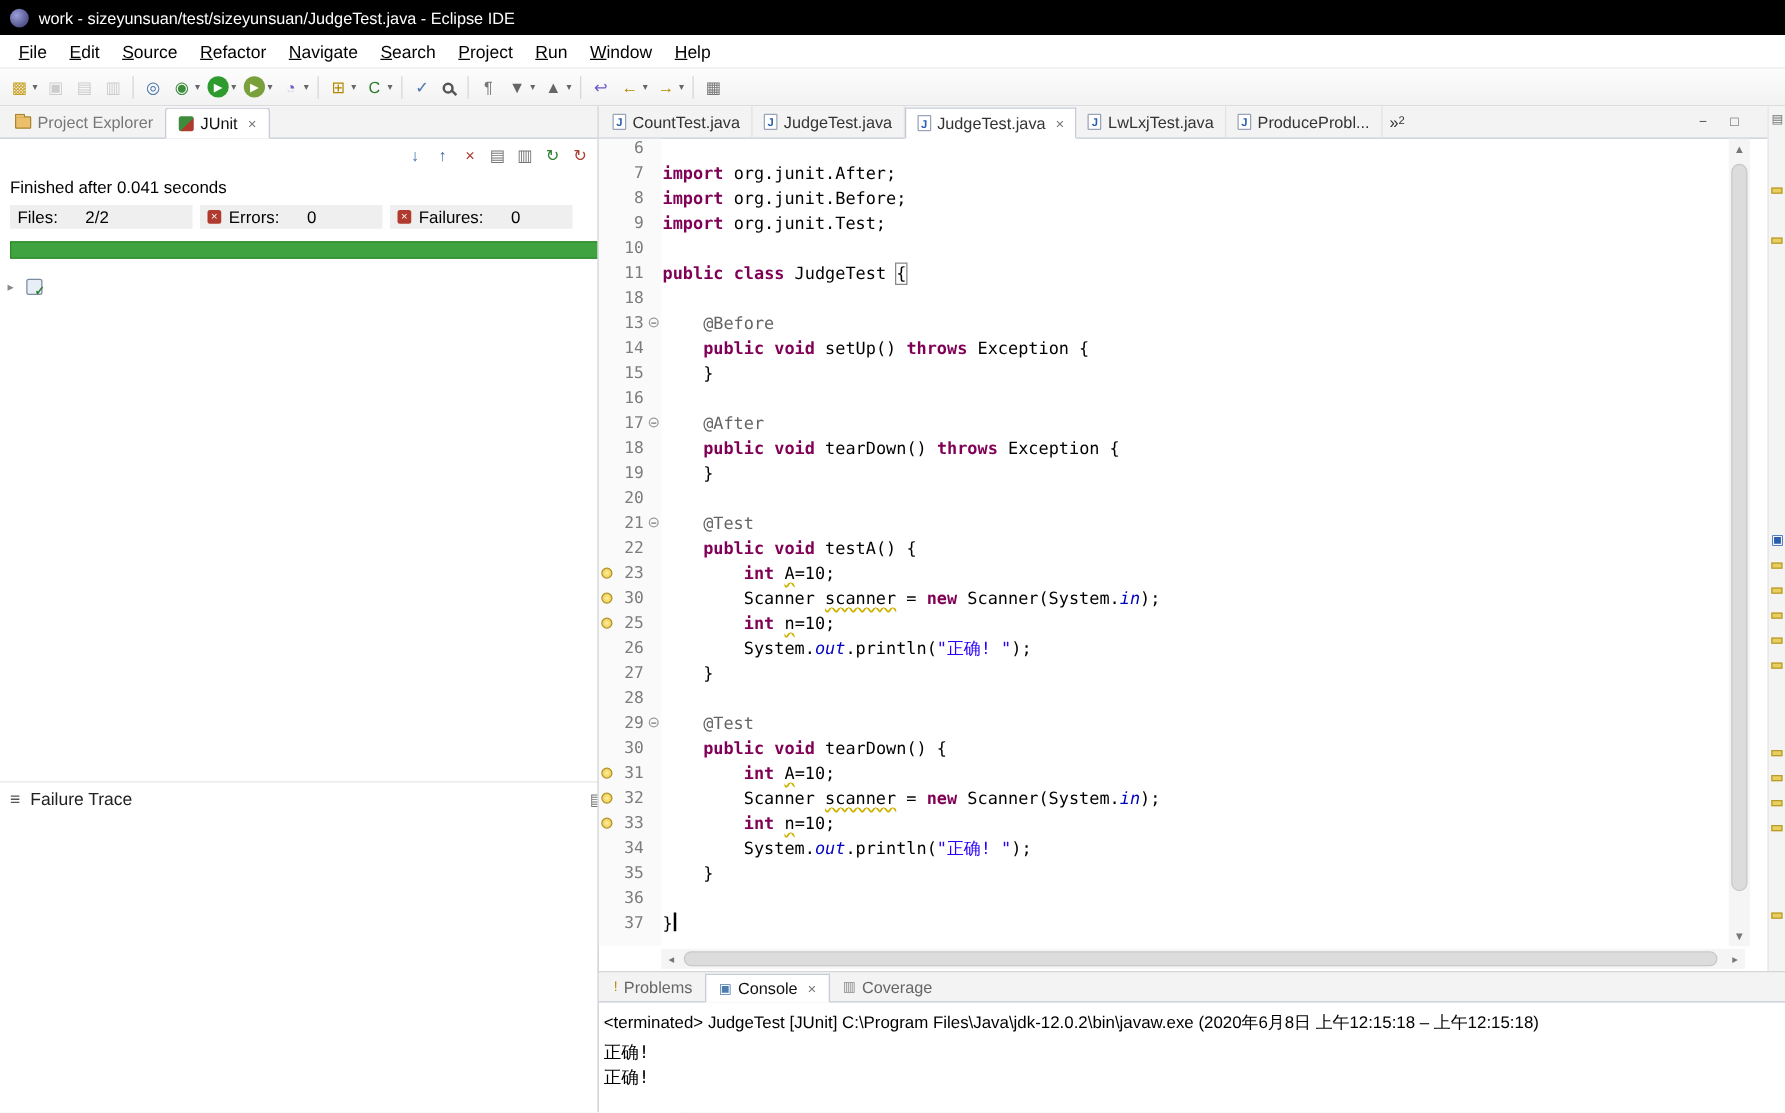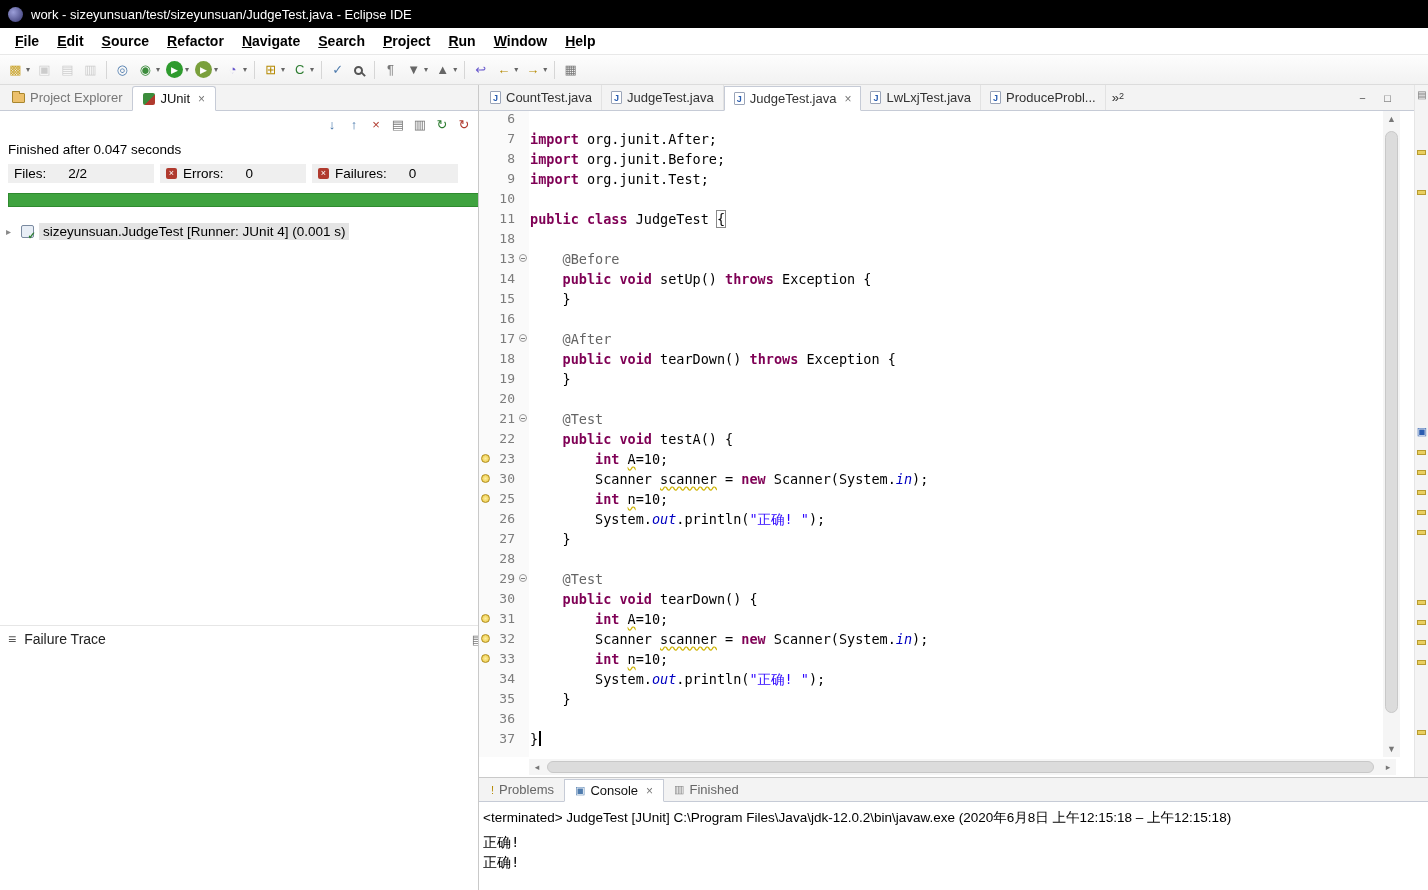--- a/index.html
+++ b/index.html
@@ -8,21 +8,21 @@
     width:1428px; height:890px; position:relative; overflow:hidden;
     font-family:"Liberation Sans", sans-serif; background:#f1f1f1; color:#000;
   }
   
   .titlebar { position:absolute; top:0; left:0; right:0; height:28px; background:#000;
     color:#fff; display:flex; align-items:center; gap:8px; padding-left:8px; font-size:13px; }
   .ecl-logo { width:15px; height:15px; border-radius:50%;
     background:radial-gradient(circle at 35% 35%, #9b9ed8, #34346e); flex:0 0 auto; }
   
   .menubar { position:absolute; top:28px; left:0; right:0; height:27px; background:#fff;
-    border-bottom:1px solid #e8e8e8; display:flex; align-items:center; padding-left:6px; font-size:14px;font-weight:bold; }
+    border-bottom:1px solid #e8e8e8; display:flex; align-items:center; padding-left:6px; font-size:14px; }
   .menu-item { padding:3px 9px; cursor:default; }
   .menu-item u { text-decoration:underline; }
   
   .toolbar { position:absolute; top:55px; left:0; right:0; height:30px;
     background:linear-gradient(#fdfdfd,#f2f2f2); border-bottom:1px solid #dcdcdc;
     display:flex; align-items:center; padding-left:4px; }
   .tb-btn { height:24px; display:flex; align-items:center; padding:0 3px; border-radius:3px; }
   .tb-btn.disabled { opacity:.45; }
   .tb-glyph { width:17px; height:17px; display:inline-flex; align-items:center; justify-content:center; font-size:13px; }
   .tb-glyph.round { border-radius:50%; font-size:9px; }
@@ -279,21 +279,21 @@
         <span style="color: rgb(176, 58, 46);">■</span>
       </span>
       <span class="jt-btn">
         <span style="color: rgb(85, 85, 85);">≡</span>
         <span class="tb-dd">▾</span>
       </span>
       <span class="jt-btn">
         <span style="color: rgb(85, 85, 85);">⋮</span>
       </span>
     </div>
-  <div class="finished-text">Finished after 0.047 seconds</div>
+  <div class="finished-text">Finished after 0.041 seconds</div>
   <div class="counters">
     <span class="counter-cell">
       <span>Files:</span>
       <span class="counter-val">2/2</span>
     </span>
     <span class="counter-cell">
       <span class="err-box">×</span>
       <span>Errors:</span>
       <span class="counter-val">0</span>
     </span>
@@ -302,21 +302,20 @@
       <span>Failures:</span>
       <span class="counter-val">0</span>
     </span>
   </div>
   <div class="progress" id="progress-bar" style="background: rgb(63, 163, 63);"></div>
   <div class="tree-row">
     <span class="expander">▸</span>
     <span class="suite-icon">
         <span class="tick">✓</span>
       </span>
-    <span class="tree-label">sizeyunsuan.JudgeTest [Runner: JUnit 4] (0.001 s)</span>
   </div>
   <div class="failure-trace">
     <div class="ft-header">
       <span class="ft-glyph">≡</span>
       <span>Failure Trace</span>
       <span class="ft-icons" id="ft-icons">
           <span class="ft-icon" style="color: rgb(119, 119, 119);">▤</span>
           <span class="ft-icon" style="color: rgb(59, 110, 165);">≡</span>
           <span class="ft-icon" style="color: rgb(119, 119, 119);">⊞</span>
         </span>
@@ -607,21 +606,21 @@
         <span class="cp-icon" style="color: rgb(181, 137, 0);">!</span>
         <span>Problems</span>
       </span>
       <span class="cp-tab active">
         <span class="cp-icon" style="color: rgb(79, 124, 174);">▣</span>
         <span>Console</span>
         <span class="tab-close">×</span>
       </span>
       <span class="cp-tab">
         <span class="cp-icon" style="color: rgb(136, 136, 136);">▥</span>
-        <span>Finished</span>
+        <span>Coverage</span>
       </span>
     </div>
   <div class="cp-content">
     <div class="console-header">&lt;terminated&gt; JudgeTest [JUnit] C:\Program Files\Java\jdk-12.0.2\bin\javaw.exe (2020年6月8日 上午12:15:18 – 上午12:15:18)</div>
     <div id="console-lines">
         <div class="console-line">正确!</div>
         <div class="console-line">正确!</div>
       </div>
   </div>
 </div>

